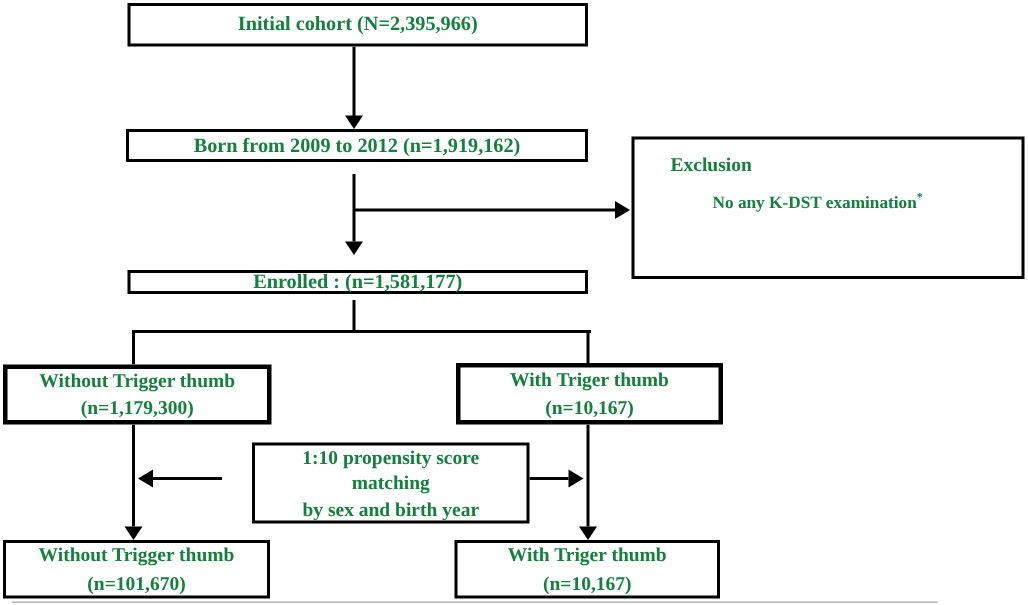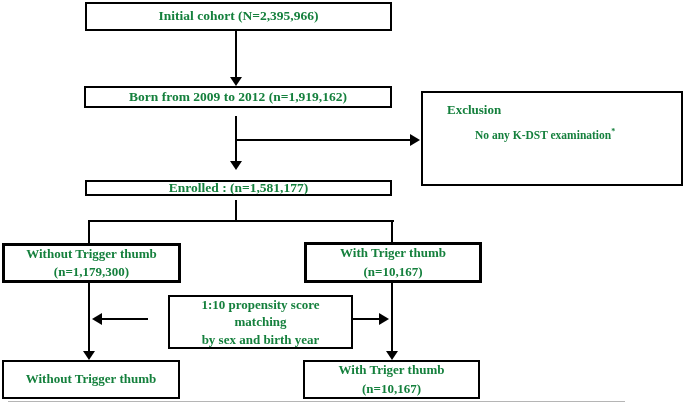--- a/index.html
+++ b/index.html
@@ -136,20 +136,21 @@
     <span>matching</span>
     <span>by sex and birth year</span>
   </div>
   <div class="line" style="left:102px; top:318px; width:46px; height:2px;"></div>
   <div class="head left" style="left:92px; top:313px;"></div>
   <div class="line" style="left:333px; top:318px; width:46px; height:2px;"></div>
   <div class="head right" style="left:379px; top:313px;"></div>
 
   <div class="box" id="box-without-match">
     <span>Without Trigger thumb</span>
+    <span>(n=101,670)</span>
   </div>
 
   <div class="box" id="box-with-match">
     <span>With Triger thumb</span>
     <span>(n=10,167)</span>
   </div>
 
   <div id="bottom-rule"></div>
 
 </div>

